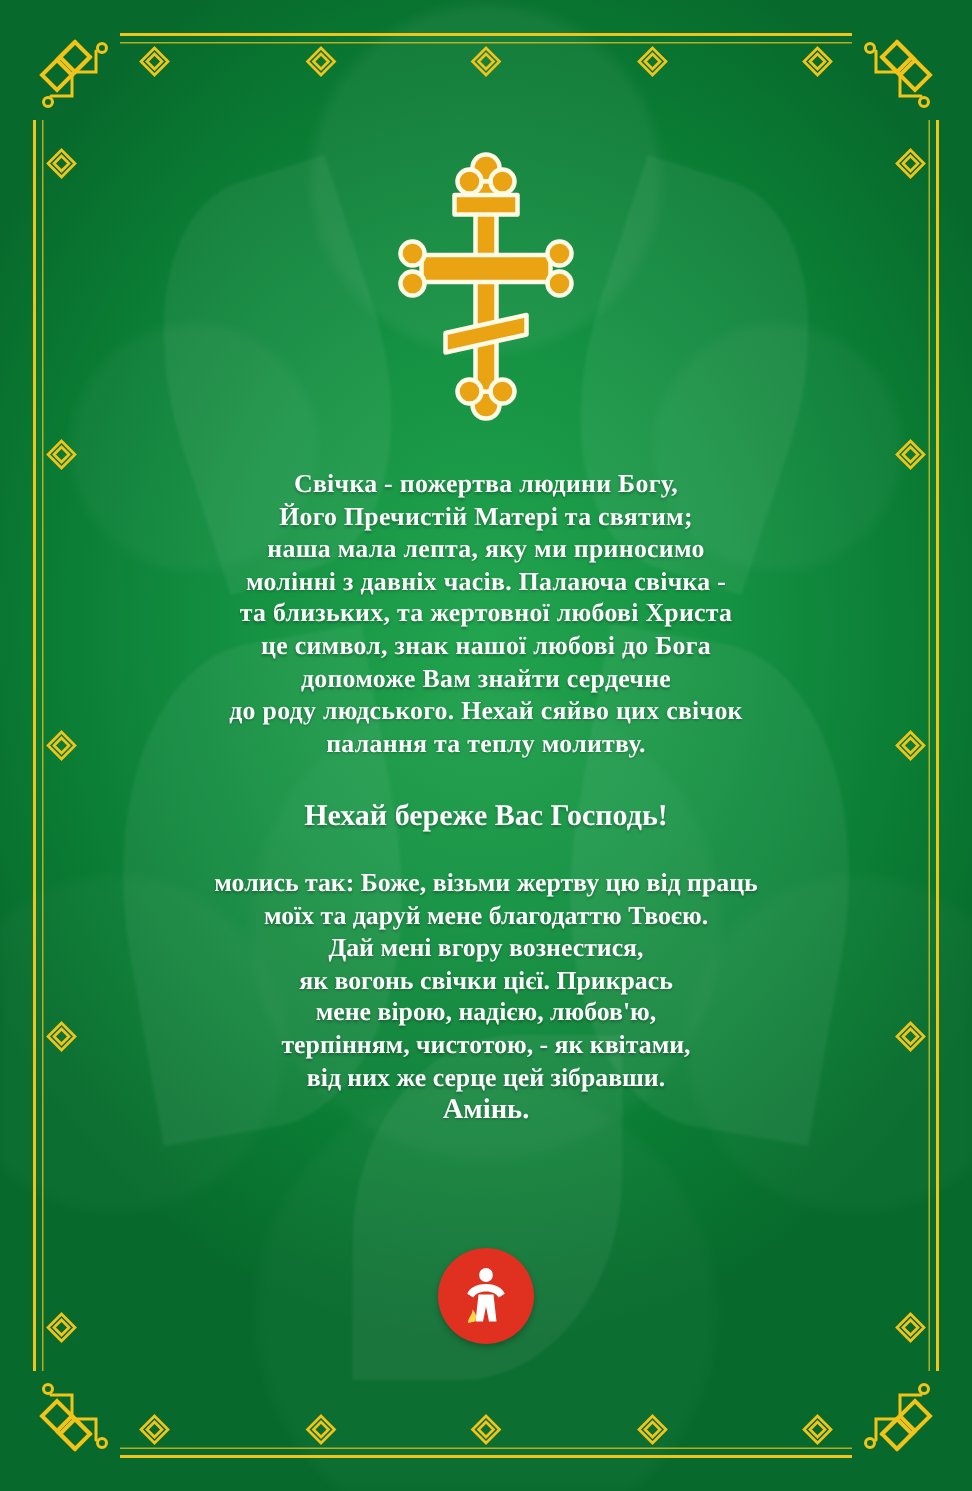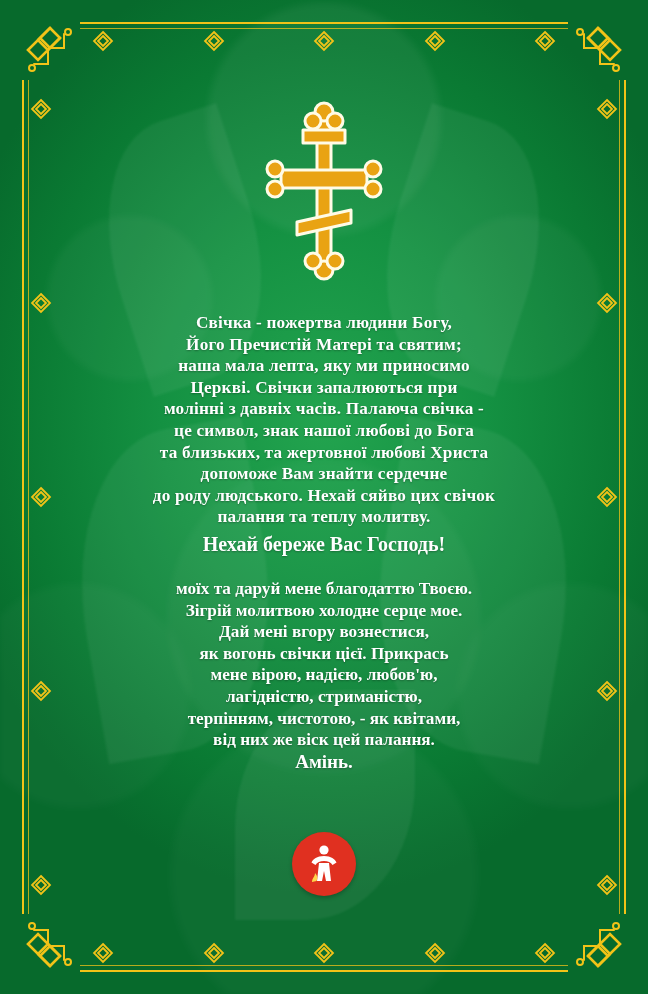--- a/index.html
+++ b/index.html
@@ -379,42 +379,40 @@
         <circle cx="54" cy="165" r="8"></circle>
         <circle cx="76" cy="165" r="8"></circle>
       </g>
     </svg>
   </div>
 
   <div class="text-block para-1">
     <p>Свічка - пожертва людини Богу,</p>
     <p>Його Пречистій Матері та святим;</p>
     <p>наша мала лепта, яку ми приносимо</p>
-    <p>Церкві. Свічки запалюються при</p>
     <p>молінні з давніх часів. Палаюча свічка -</p>
+    <p>та близьких, та жертовної любові Христа</p>
     <p>це символ, знак нашої любові до Бога</p>
-    <p>та близьких, та жертовної любові Христа</p>
     <p>допоможе Вам знайти сердечне</p>
     <p>до роду людського. Нехай сяйво цих свічок</p>
     <p>палання та теплу молитву.</p>
   </div>
 
   <div class="text-block blessing">
     <p>Нехай береже Вас Господь!</p>
   </div>
 
   <div class="text-block para-2">
+    <p>молись так: Боже, візьми жертву цю від праць</p>
     <p>моїх та даруй мене благодаттю Твоєю.</p>
-    <p>Зігрій молитвою холодне серце мое.</p>
     <p>Дай мені вгору вознестися,</p>
     <p>як вогонь свічки цієї. Прикрась</p>
     <p>мене вірою, надією, любов'ю,</p>
-    <p>лагідністю, стриманістю,</p>
     <p>терпінням, чистотою, - як квітами,</p>
-    <p>від них же віск цей палання.</p>
+    <p>від них же серце цей зібравши.</p>
     <p class="amen">Амінь.</p>
   </div>
 
   <div class="logo">
     <svg viewBox="0 0 48 48">
       <g fill="#ffffff">
         <circle cx="24" cy="10" r="4.6"></circle>
         <path d="M24 16 C17 16 13 19 11.5 22.5 L15.5 25 C17 22.5 20 21 24 21 C28 21 31 22.5 32.5 25 L36.5 22.5 C35 19 31 16 24 16 Z"></path>
         <path d="M19 23 L29 23 L31 41 L26 41 L24 31 L22 41 L17 41 Z"></path>
       </g>

